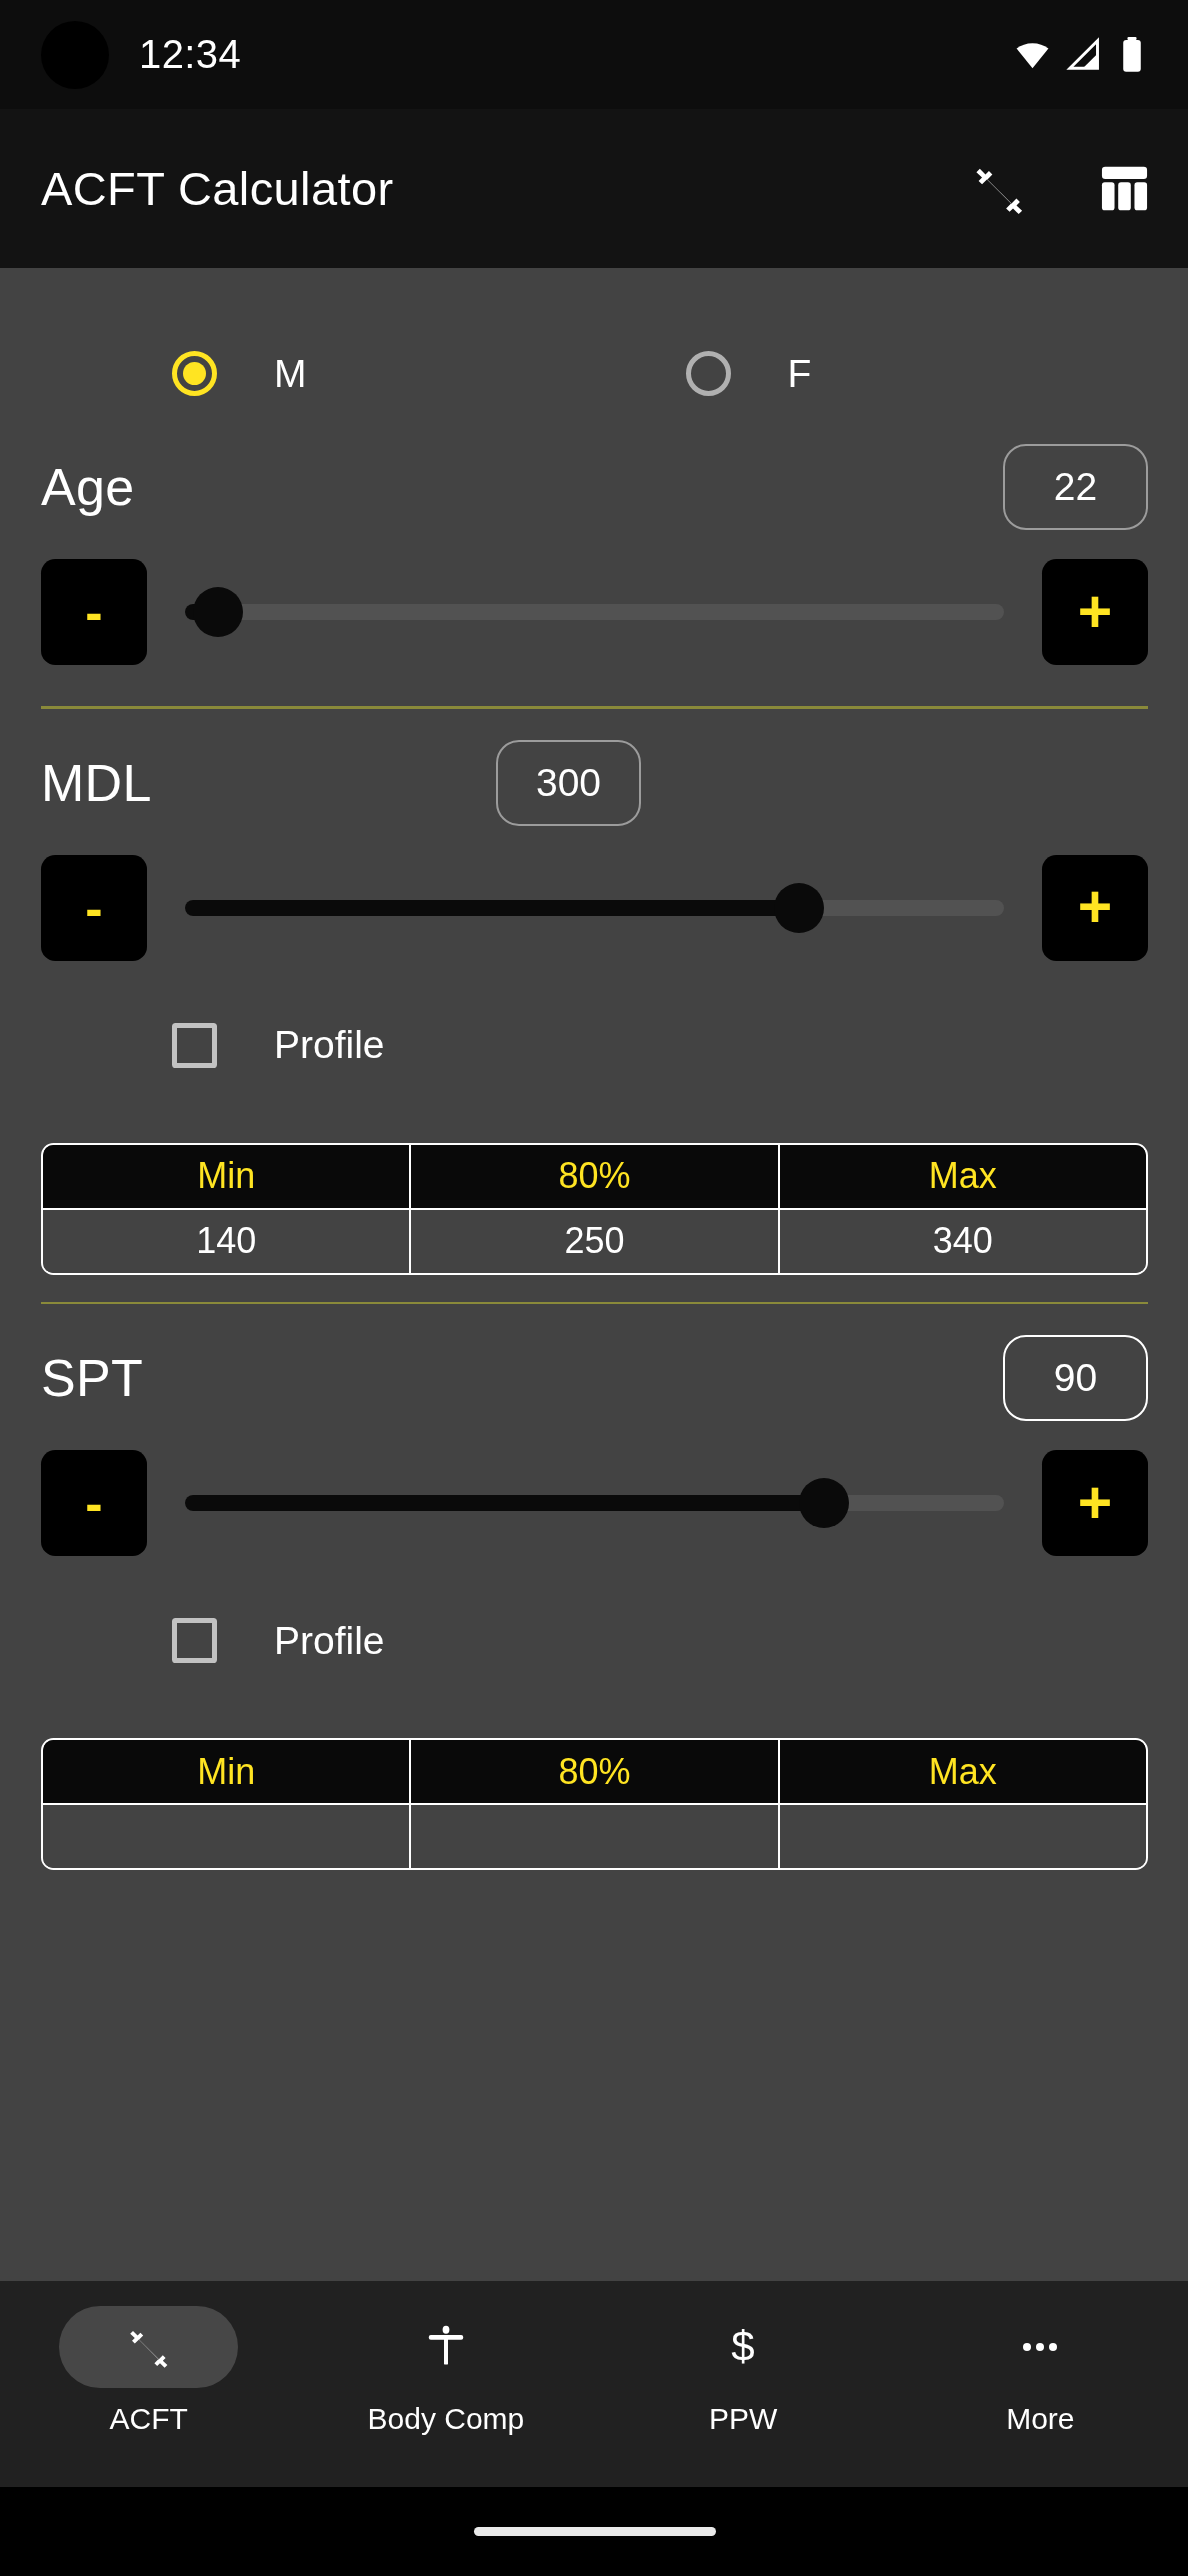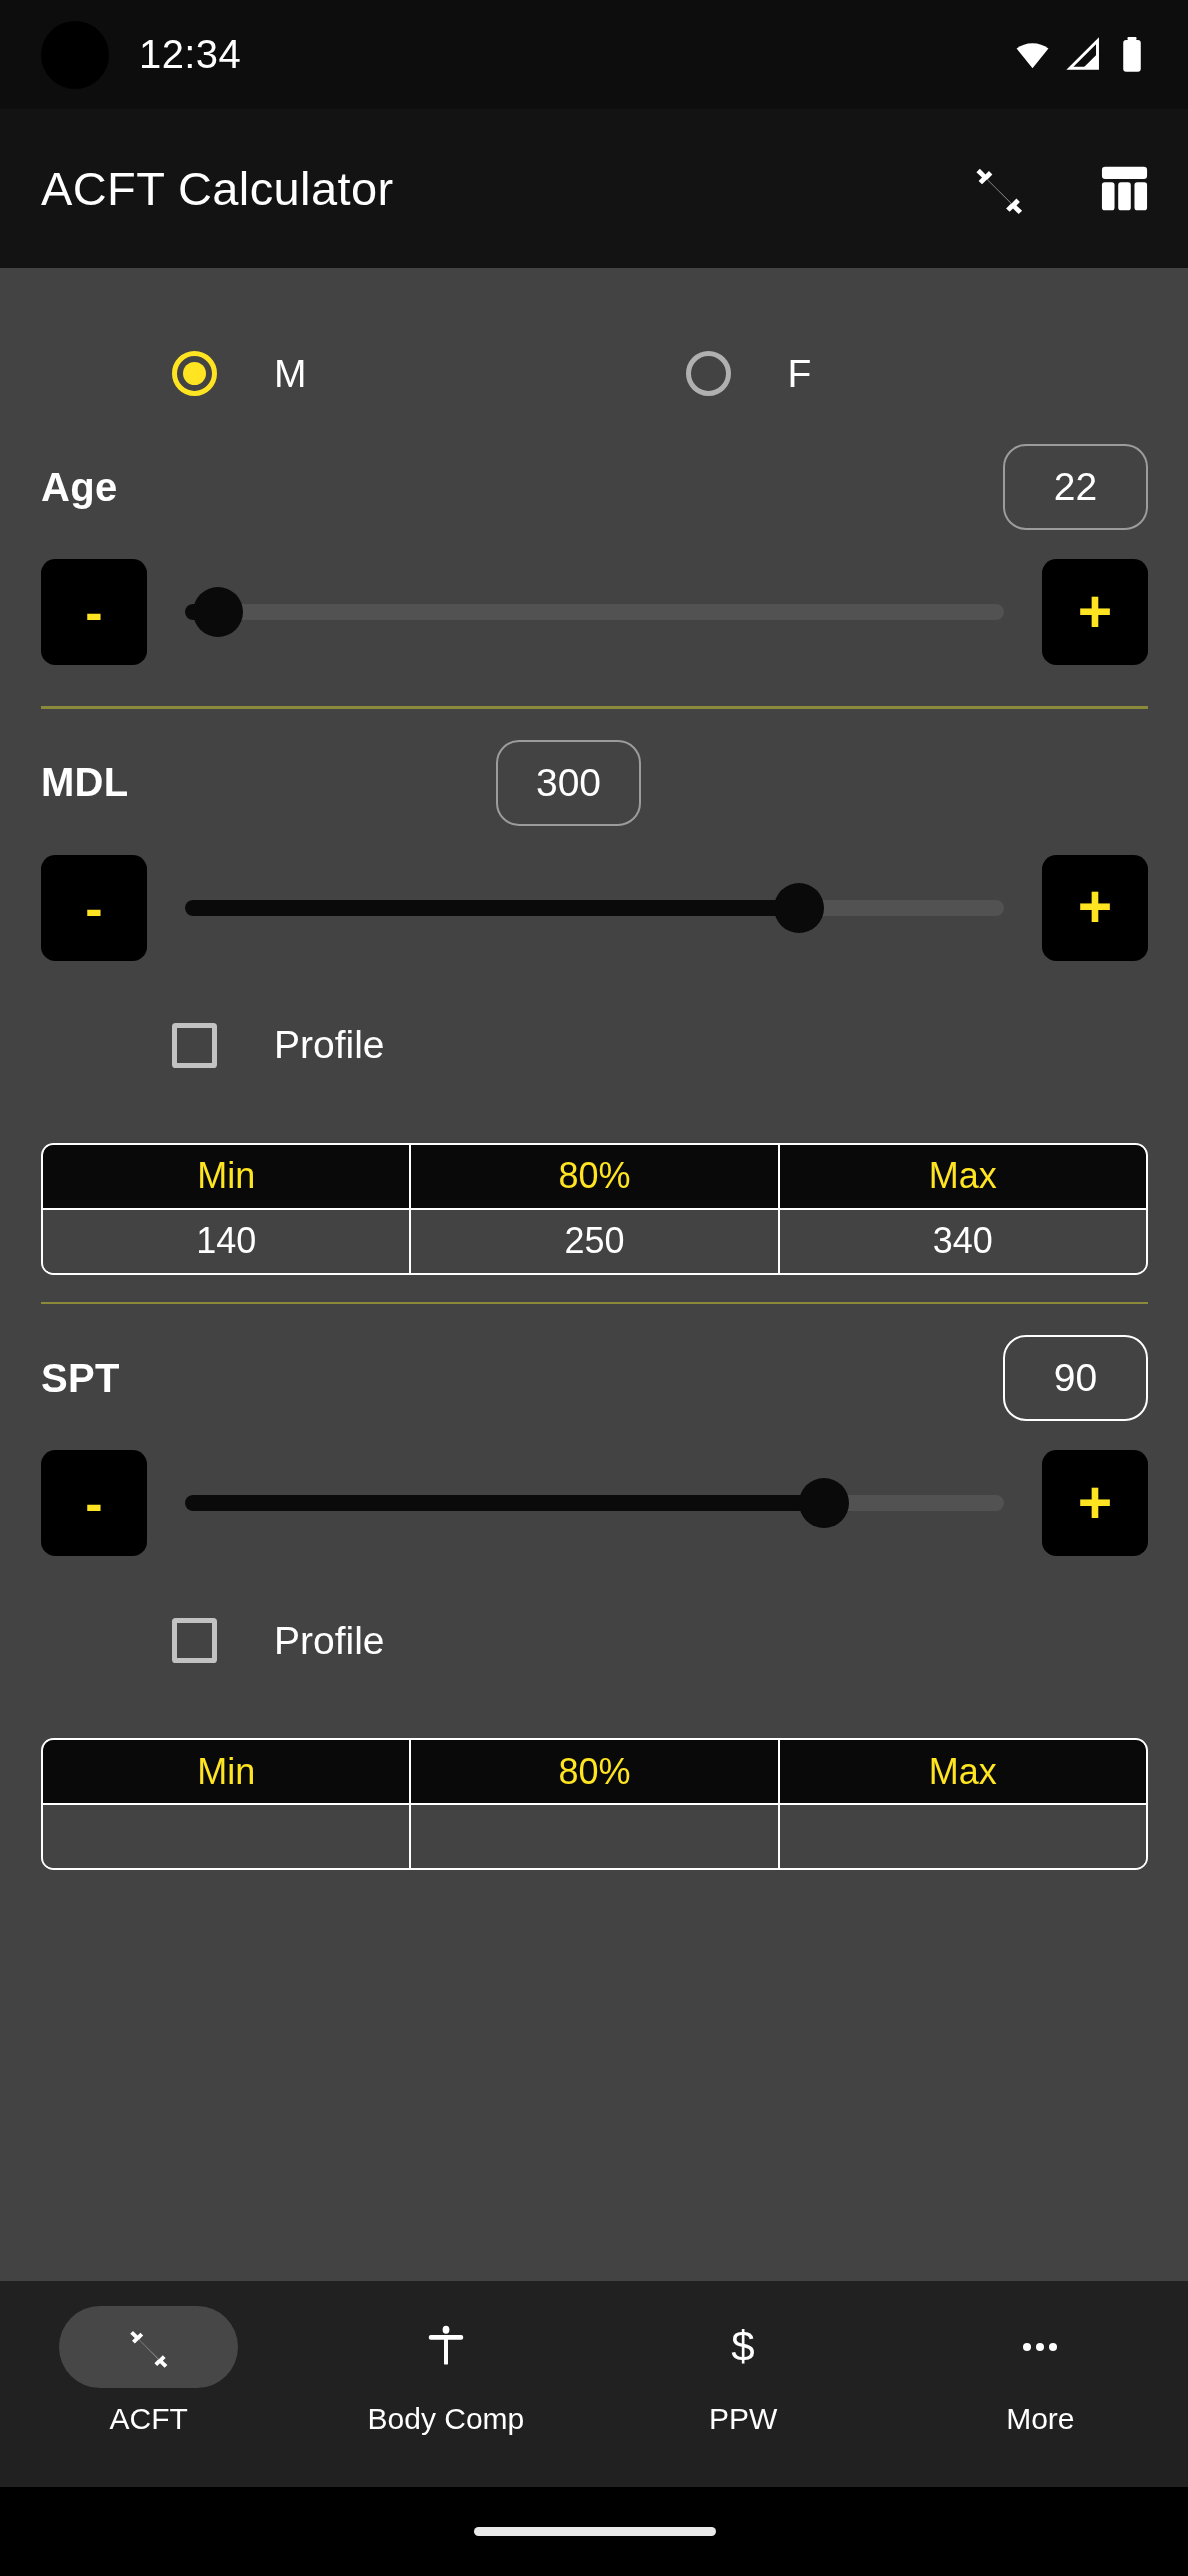--- a/index.html
+++ b/index.html
@@ -92,21 +92,21 @@
   }
 
   
   .section { position: relative; }
   .sec-head {
     display: flex; align-items: center;
     height: 116px;
     position: relative;
   }
   .sec-title {
-    color: #ffffff; font-size: 40px; font-weight: 700;
+    color: #ffffff; font-size: 52px; font-weight: 400;
     letter-spacing: 0.3px;
   }
   .val-box {
     border: 2.7px solid #9c9c9c;
     border-radius: 23px;
     min-width: 106px;
     height: 86px;
     display: flex; align-items: center; justify-content: center;
     padding: 0 21.5px;
     color: #fff; font-size: 39px;

